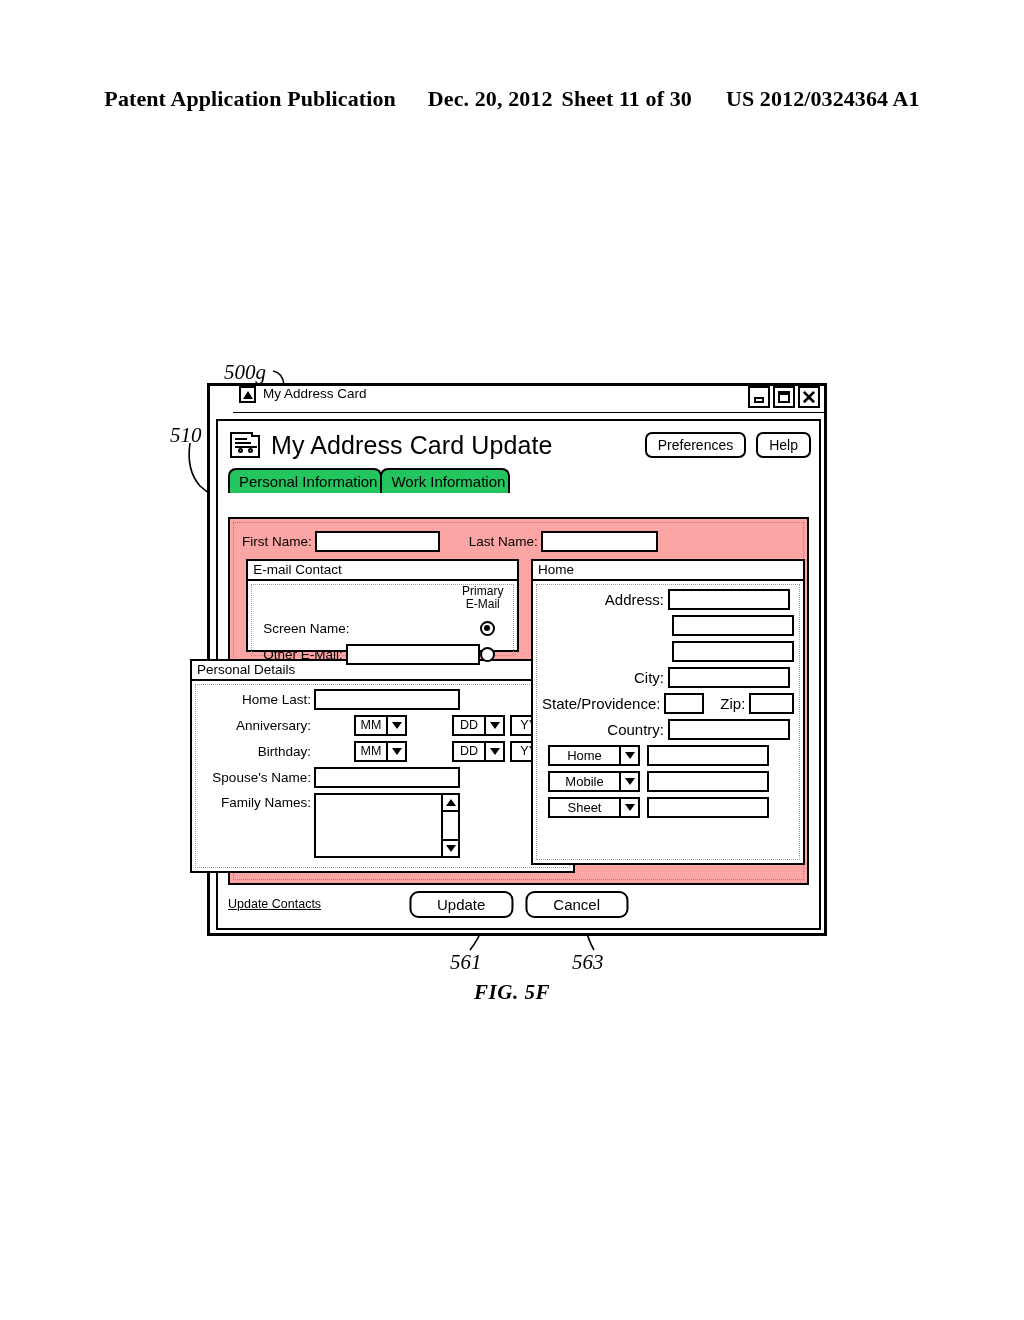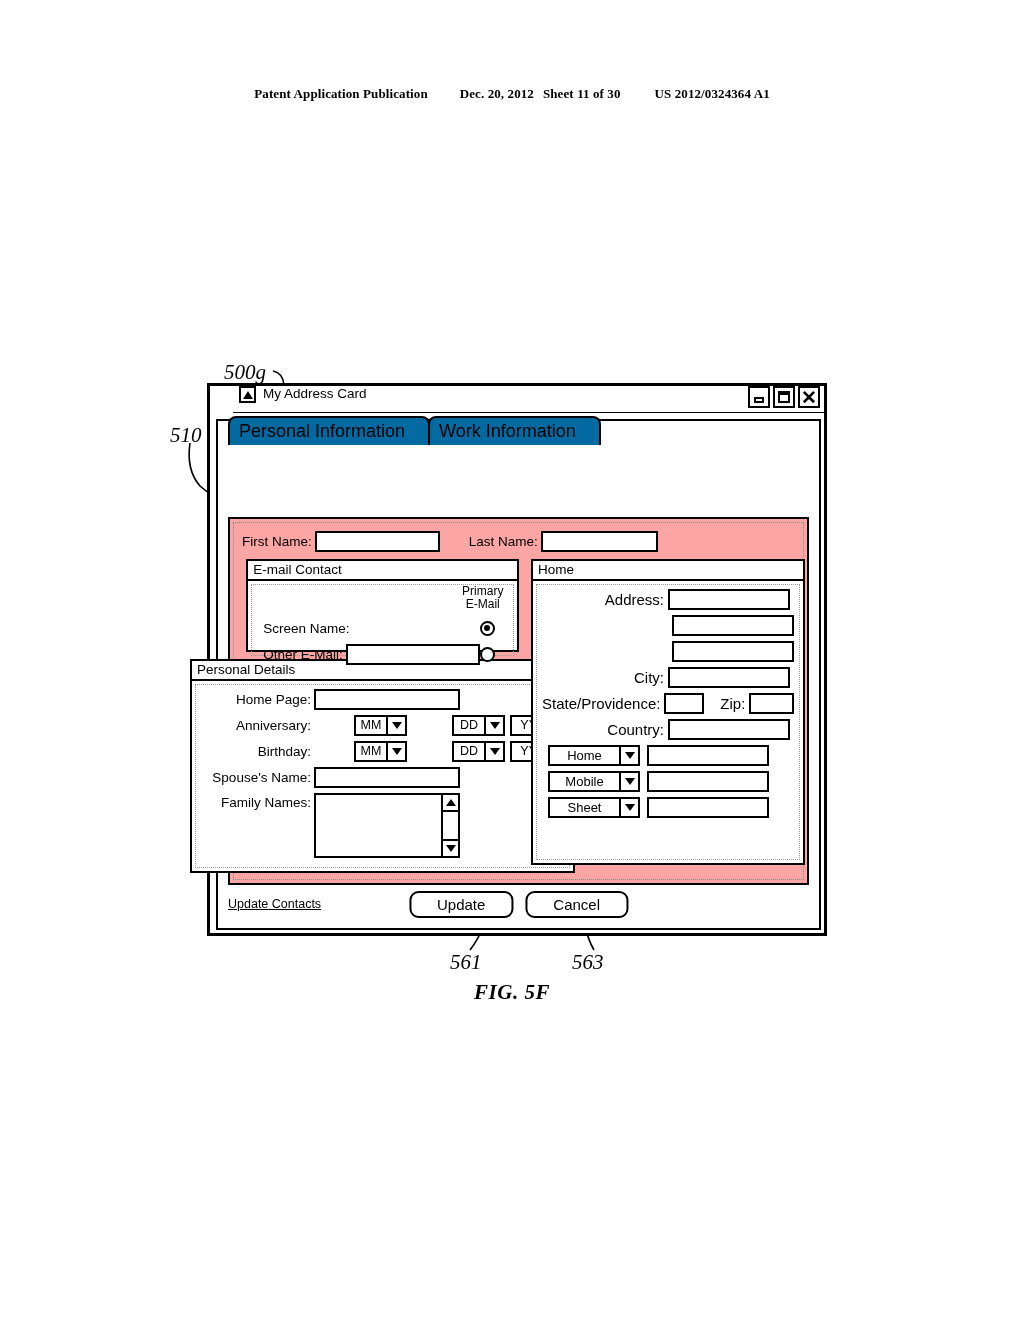--- a/index.html
+++ b/index.html
@@ -5,21 +5,21 @@
   html,body{margin:0;padding:0;}
   body{
     width:1024px;height:1320px;background:#ffffff;
     font-family:"Liberation Sans",sans-serif;
     color:#000;position:relative;overflow:hidden;
   }
   
   #patent-header{
     position:absolute;left:0;top:86px;width:1024px;
     display:flex;justify-content:center;align-items:baseline;
-    font-family:"Liberation Serif",serif;font-weight:bold;font-size:13px;
+    font-family:"Liberation Serif",serif;font-weight:bold;font-size:22px;
     letter-spacing:.1px;white-space:nowrap;
   }
   #patent-header .seg{display:inline-block;}
   .gap-a{width:32px;}
   .gap-b{width:9px;}
   .gap-c{width:34px;}
 
   
   #fig-label{
     position:absolute;left:0;top:980px;width:1024px;text-align:center;
@@ -109,22 +109,22 @@
     border:2px solid #000;box-sizing:border-box;background:#fff;
   }
   .card-icon .d1{left:6px;}
   .card-icon .d2{left:16px;}
 
   
   #tabs{position:relative;height:24px;margin-left:10px;display:flex;
         align-items:flex-end;}
   .tab{
     border:2px solid #000;border-bottom:none;
-    border-radius:8px 8px 0 0;background:#0369a1;
-    font-size:18px;padding:3px 23px 3px 9px;box-sizing:border-box;
+    border-radius:8px 8px 0 0;background:#22c55e;
+    font-size:15px;padding:3px 3px 3px 9px;box-sizing:border-box;
     position:relative;white-space:nowrap;cursor:pointer;line-height:1.15;
   }
   .tab.active{z-index:3;}
   .tab.inactive{z-index:2;margin-left:-2px;}
 
   
   #tab-page{
     position:absolute;left:10px;top:96px;width:581px;height:368px;
     border:2px solid #000;box-sizing:border-box;background:#fca5a5;z-index:1;
   }
@@ -324,20 +324,35 @@
         <span class="glyph-max"></span>
       </span>
       <span class="win-btn">
         <span class="glyph-close">✕</span>
       </span>
     </span>
   </div>
 
   <div id="win-body">
 
+    <div id="app-header">
+      <span class="card-icon">
+        <span class="notch"></span>
+        <span class="ln l1"></span>
+        <span class="ln l2"></span>
+        <span class="ln l3"></span>
+        <span class="dot d1"></span>
+        <span class="dot d2"></span>
+      </span>
+      <span id="app-title">My Address Card Update</span>
+      <span id="header-buttons">
+        <button class="hdr-btn">Preferences</button>
+        <button class="hdr-btn">Help</button>
+      </span>
+    </div>
 
     <div id="tabs">
       <div class="tab active">Personal Information</div>
       <div class="tab inactive">Work Information</div>
     </div>
 
     <div id="tab-page">
       <div id="tab-inner">
 
         <div id="name-row">
@@ -368,21 +383,21 @@
                   <span class="radio"></span>
                 </div>
               </div>
             </div>
 
             <div class="group" id="details-group">
               <div class="group-title">Personal Details</div>
               <div class="group-body" id="details-body">
 
                 <div class="det-row">
-                  <span class="det-label">Home Page:</span>
+                  <span class="det-label">Home Last:</span>
                   <span class="tbox" id="home-page-input"></span>
                 </div>
 
                 <div class="det-row">
                   <span class="det-label">Anniversary:</span>
                   <span class="date-box">
                     <span class="mini-sel">
                       <span class="sel-txt">MM</span>
                       <span class="sel-arrow">
                           <span class="dn-tri"></span>

